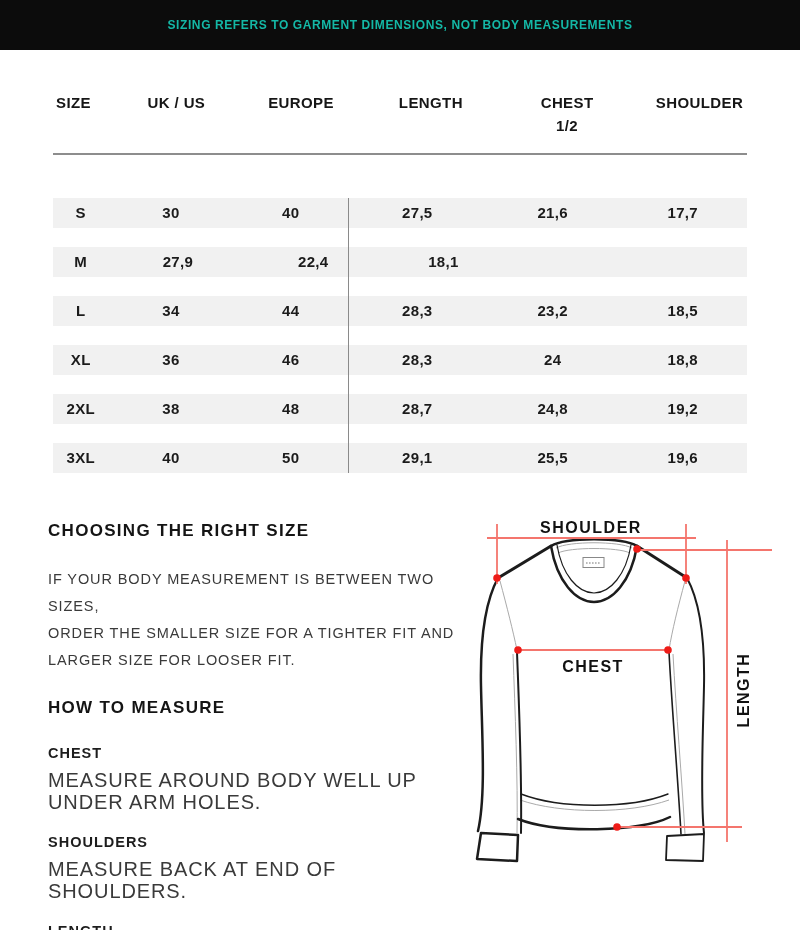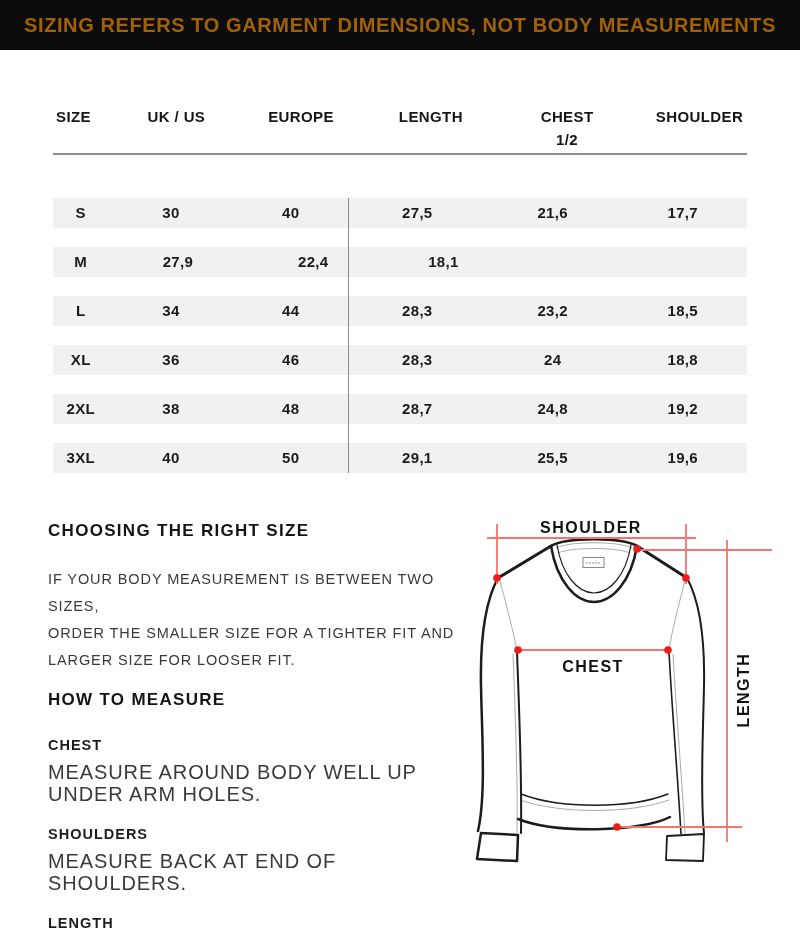--- a/index.html
+++ b/index.html
@@ -9,26 +9,26 @@
     font-family: "Liberation Sans", sans-serif;
     color: #1f1f1f;
   }
 
   
   .banner {
     position: absolute; top: 0; left: 0; width: 800px; height: 50px;
     background: #0c0c0c; display: flex; align-items: center; justify-content: center;
   }
   .banner-text {
-    color: #a16207; font-weight: bold; font-size: 20px; letter-spacing: 0.6px;
+    color: #14b8a6; font-weight: bold; font-size: 12px; letter-spacing: 0.6px;
     white-space: nowrap;
   }
 
   
-  .thead { position: absolute; left: 53px; top: 109px; width: 694px; display: flex; gap: 36px; }
+  .thead { position: absolute; left: 53px; top: 95px; width: 694px; display: flex; gap: 36px; }
   .th {
     font-weight: bold; font-size: 15px; text-align: center;
     letter-spacing: 0.4px; line-height: 16px; color: #161616;
   }
   .th .sub { display: block; margin-top: 7px; }
   .c0 { width: 8%; } .c1 { width: 18%; } .c2 { width: 16.5%; }
   .c3 { width: 20%; } .c4 { width: 19%; } .c5 { width: 18.5%; }
 
   .header-rule {
     position: absolute; left: 53px; top: 153px; width: 694px; height: 2px;
@@ -49,21 +49,21 @@
   
   .left-col { position: absolute; left: 48px; top: 521px; width: 418px; }
   .section-heading {
     font-size: 17px; font-weight: bold; letter-spacing: 1.3px;
     margin: 0; color: #141414;
   }
   .choosing-body {
     margin: 25px 0 0 0; font-size: 14.5px; letter-spacing: 0.9px;
     line-height: 27px; color: #3a3a3a; white-space: pre-line;
   }
-  .howto-heading { margin-top: 16px; }
+  .howto-heading { margin-top: 24px; }
   .measure-list { margin-top: 27px; }
   .measure-item { margin-bottom: 21px; }
   .measure-term {
     font-weight: bold; font-size: 14.5px; letter-spacing: 1px;
     color: #1d1d1d; margin-bottom: 8px;
   }
   .measure-desc {
     font-size: 20px; letter-spacing: 0.9px; line-height: 22px;
     color: #3a3a3a; white-space: pre-line;
   }

